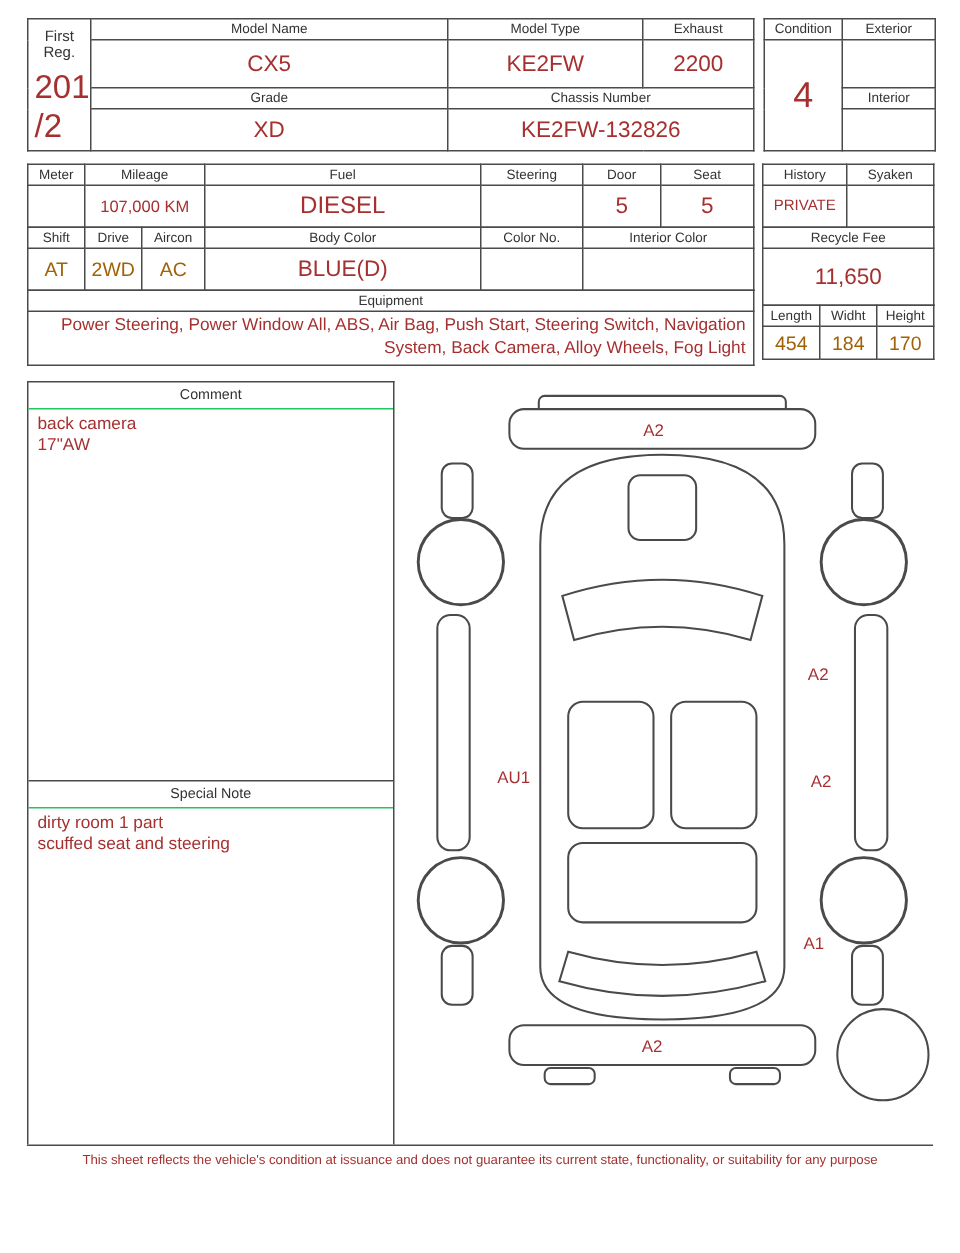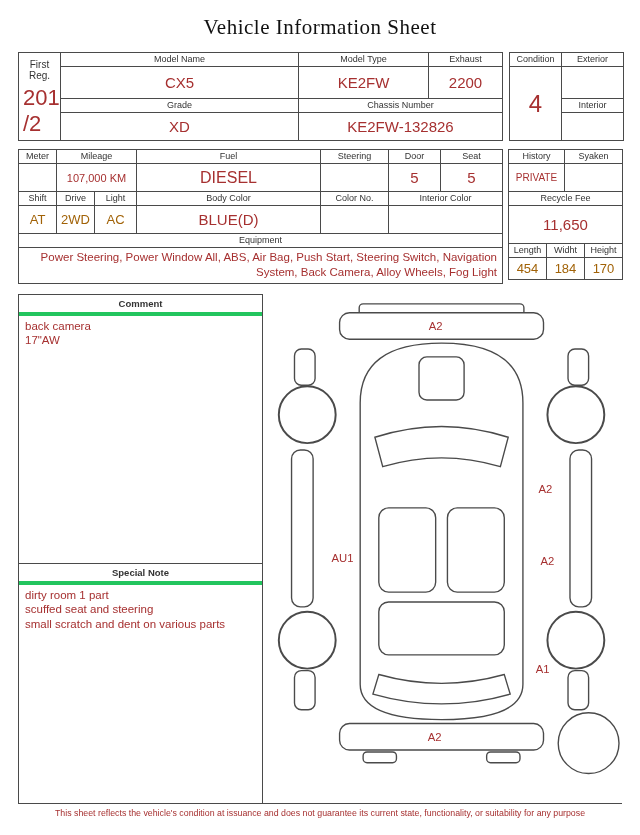--- a/index.html
+++ b/index.html
@@ -22,36 +22,35 @@
   .val-xl { color:#a63030; font-size:24px; }
   .stack { margin-top:-1px; }
 
   .firstreg-lbl { font-size:10px; color:#333; padding-top:2px; }
   .firstreg-val { color:#a63030; font-size:22px; text-align:left; padding:4px 0 0 4px; line-height:1.15; }
 
   .equip-text { color:#a63030; font-size:11.5px; text-align:right; padding:2px 5px; line-height:1.3; height:36px; vertical-align:top; }
 
   .bottom { display:flex; margin:10px 18px 0 18px; height:510px; border-bottom:1px solid #4a4a4a; }
   .left-box { width:245px; border:1px solid #4a4a4a; border-bottom:none; display:flex; flex-direction:column; }
-  .box-hdr { font-size:9.5px; color:#333; text-align:center; padding:3px 0; border-bottom:4px solid #22c55e;font-weight:bold; }
+  .box-hdr { font-size:9.5px; color:#333; text-align:center; padding:3px 0; border-bottom:1px solid #22c55e; }
   .sn-hdr { border-top:1px solid #4a4a4a; }
   .comment-content { height:247px; color:#a63030; font-size:11.5px; padding:3px 6px; line-height:1.25; }
   .note-content { flex:1; color:#a63030; font-size:11.5px; padding:3px 18px 3px 6px; line-height:1.25; }
 
   .diagram { flex:1; position:relative; }
   .diagram svg { position:absolute; left:2px; top:6px; }
 
   .footer { margin:4px 18px 0 18px; text-align:center; color:#a63030; font-size:8.8px; }
 </style>
 </head>
 <body>
 
 <div class="page">
 
-  <div class="title">Vehicle Information Sheet</div>
 
   <div class="row">
     <table style="width:484px">
       <colgroup>
           <col style="width:42px">
           <col style="width:238px">
           <col style="width:130px">
           <col style="width:74px">
         </colgroup>
       <tbody>
@@ -143,21 +142,21 @@
             <col style="width:38px">
             <col style="width:42px">
             <col style="width:184px">
             <col style="width:68px">
             <col style="width:114px">
           </colgroup>
         <tbody>
             <tr style="height:14px">
           <td class="lbl">Shift</td>
           <td class="lbl">Drive</td>
-          <td class="lbl">Light</td>
+          <td class="lbl">Aircon</td>
           <td class="lbl">Body Color</td>
           <td class="lbl">Color No.</td>
           <td class="lbl">Interior Color</td>
         </tr>
         <tr style="height:28px">
           <td class="val-md">AT</td>
           <td class="val-md">2WD</td>
           <td class="val-md">AC</td>
           <td class="val">BLUE(D)</td>
           <td></td>
@@ -236,21 +235,20 @@
     <div class="left-box">
       <div class="box-hdr">Comment</div>
       <div class="comment-content">
         <div>back camera</div>
         <div>17"AW</div>
       </div>
       <div class="box-hdr sn-hdr">Special Note</div>
       <div class="note-content">
         <div>dirty room 1 part</div>
         <div>scuffed seat and steering</div>
-        <div>small scratch and dent on various parts</div>
       </div>
     </div>
 
     <div class="diagram">
       <svg width="358" height="500" viewBox="0 0 365 510">
         <g fill="none" stroke="#4a4a4a" stroke-width="1.4">
 
           <rect x="96" y="4" width="168" height="12" rx="4"></rect>
           <rect x="76" y="13" width="208" height="27" rx="10" fill="#ffffff"></rect>
 

